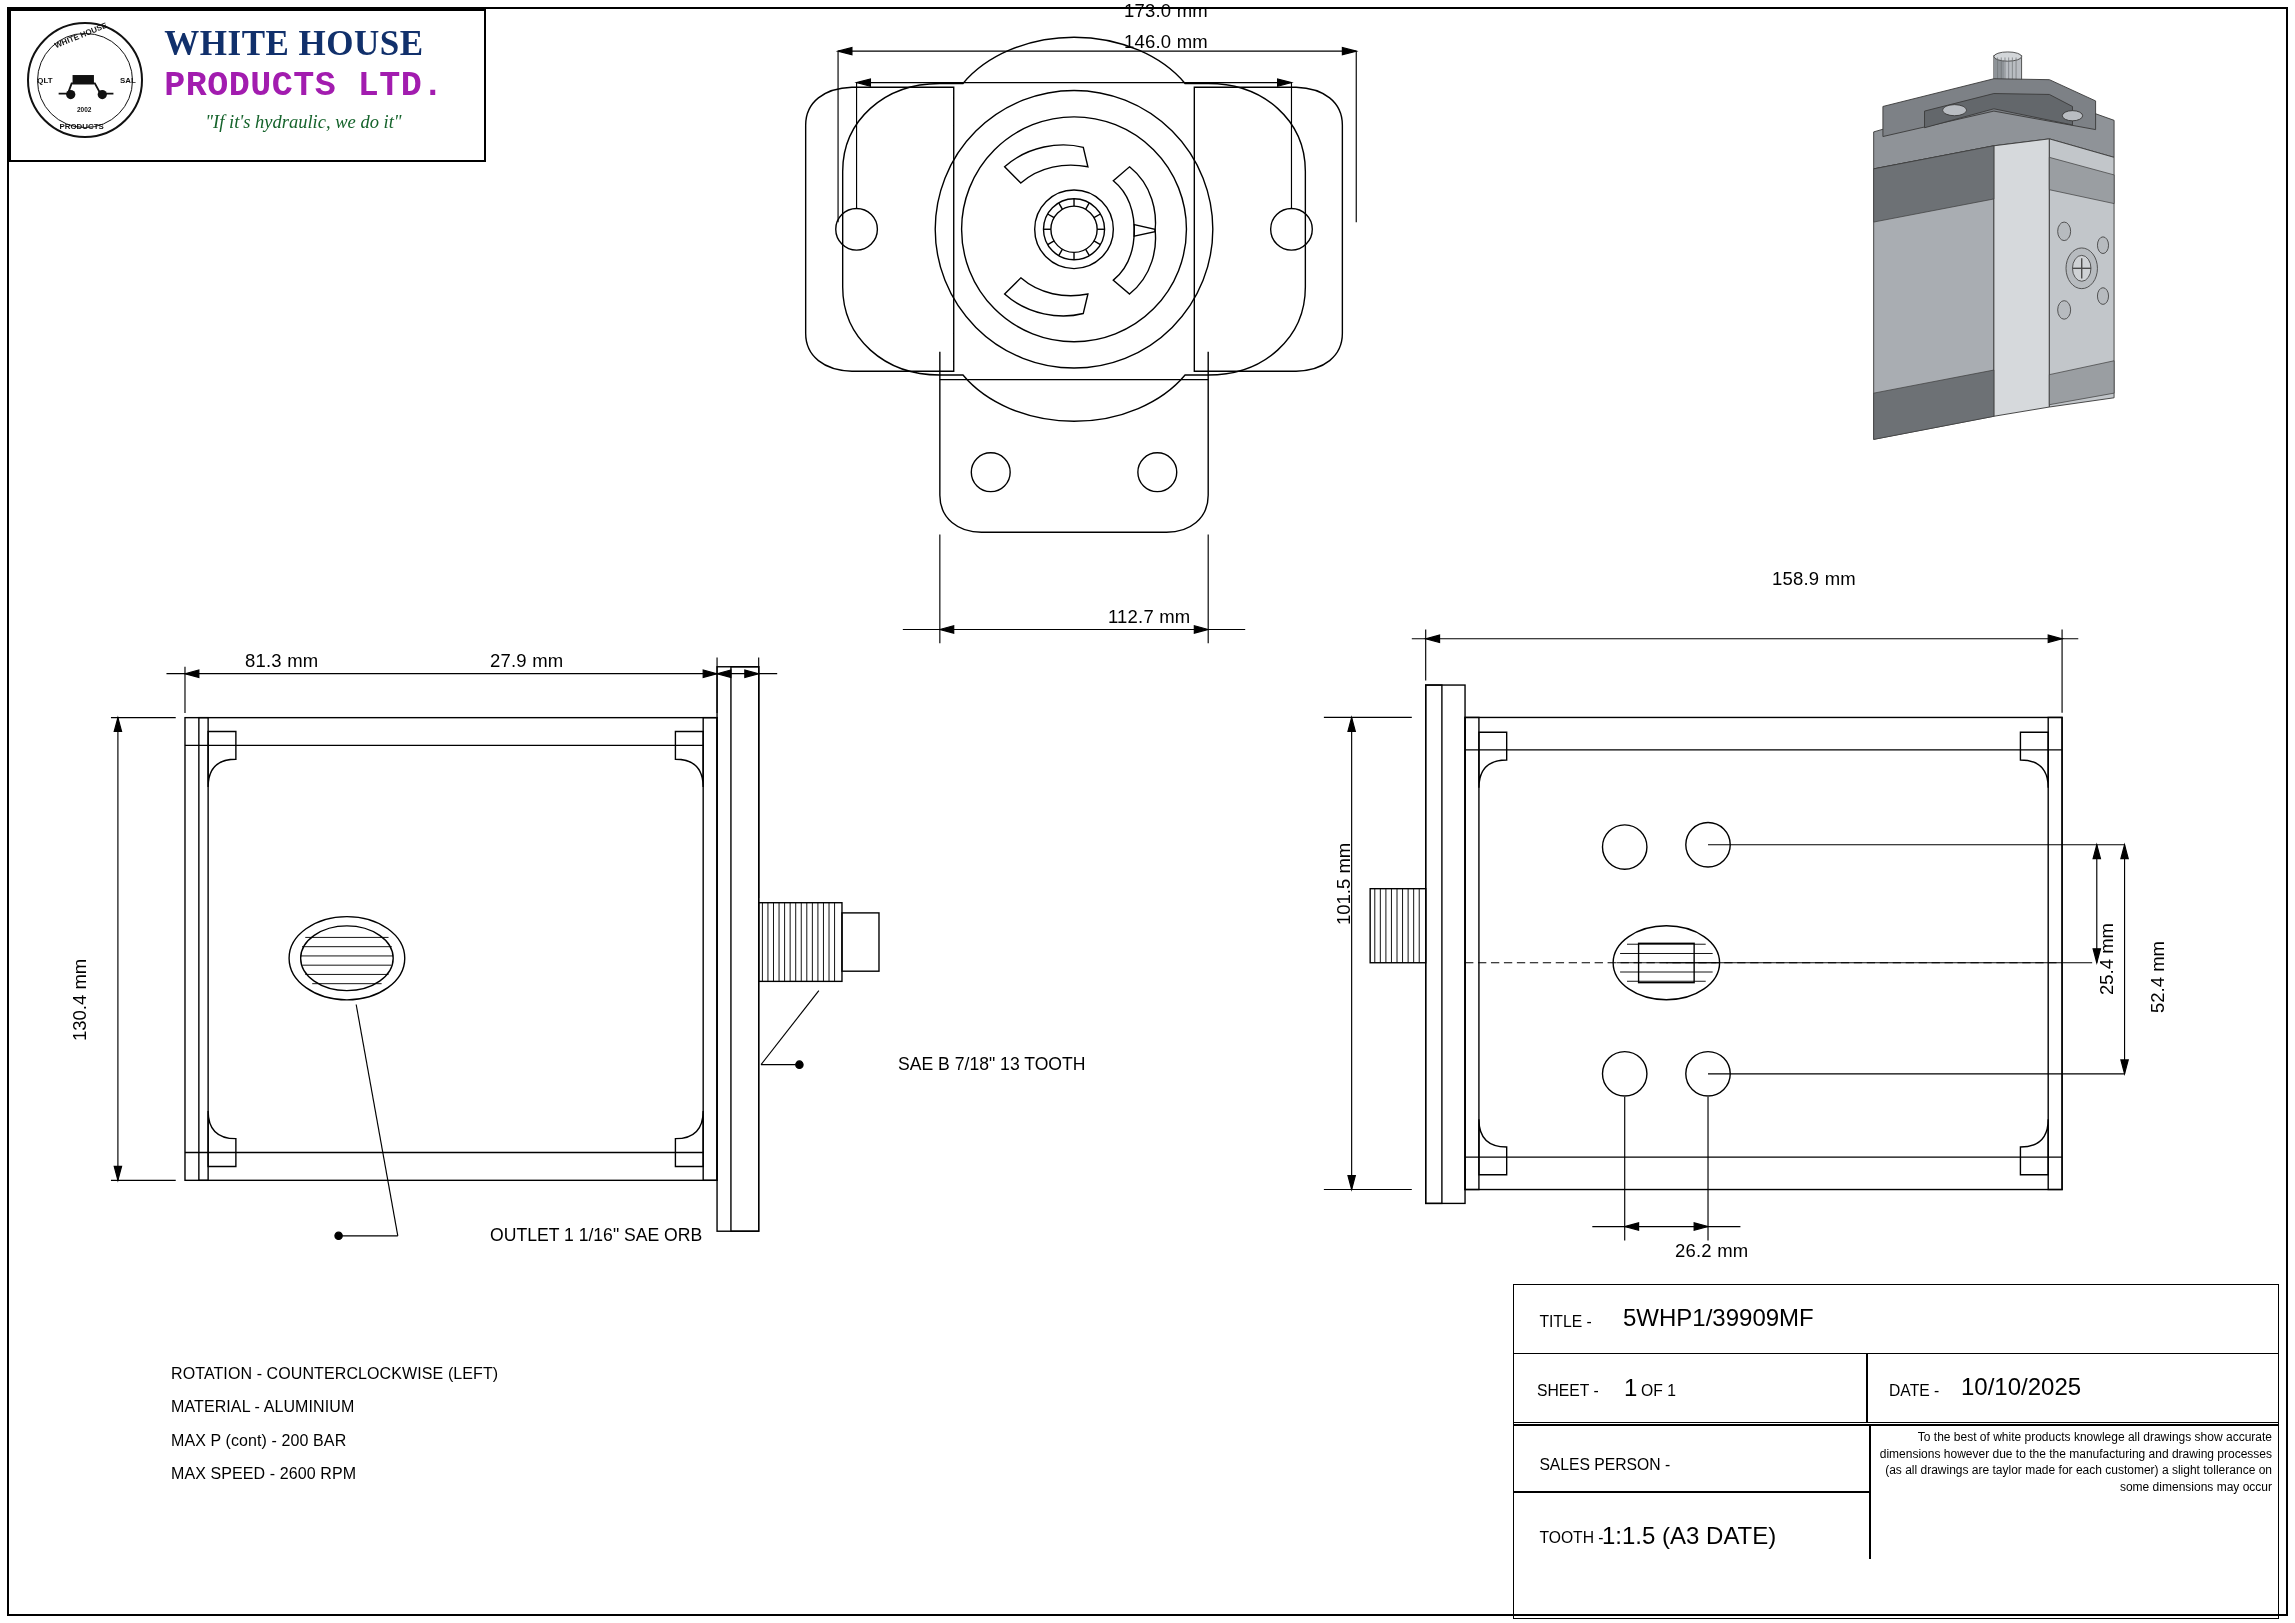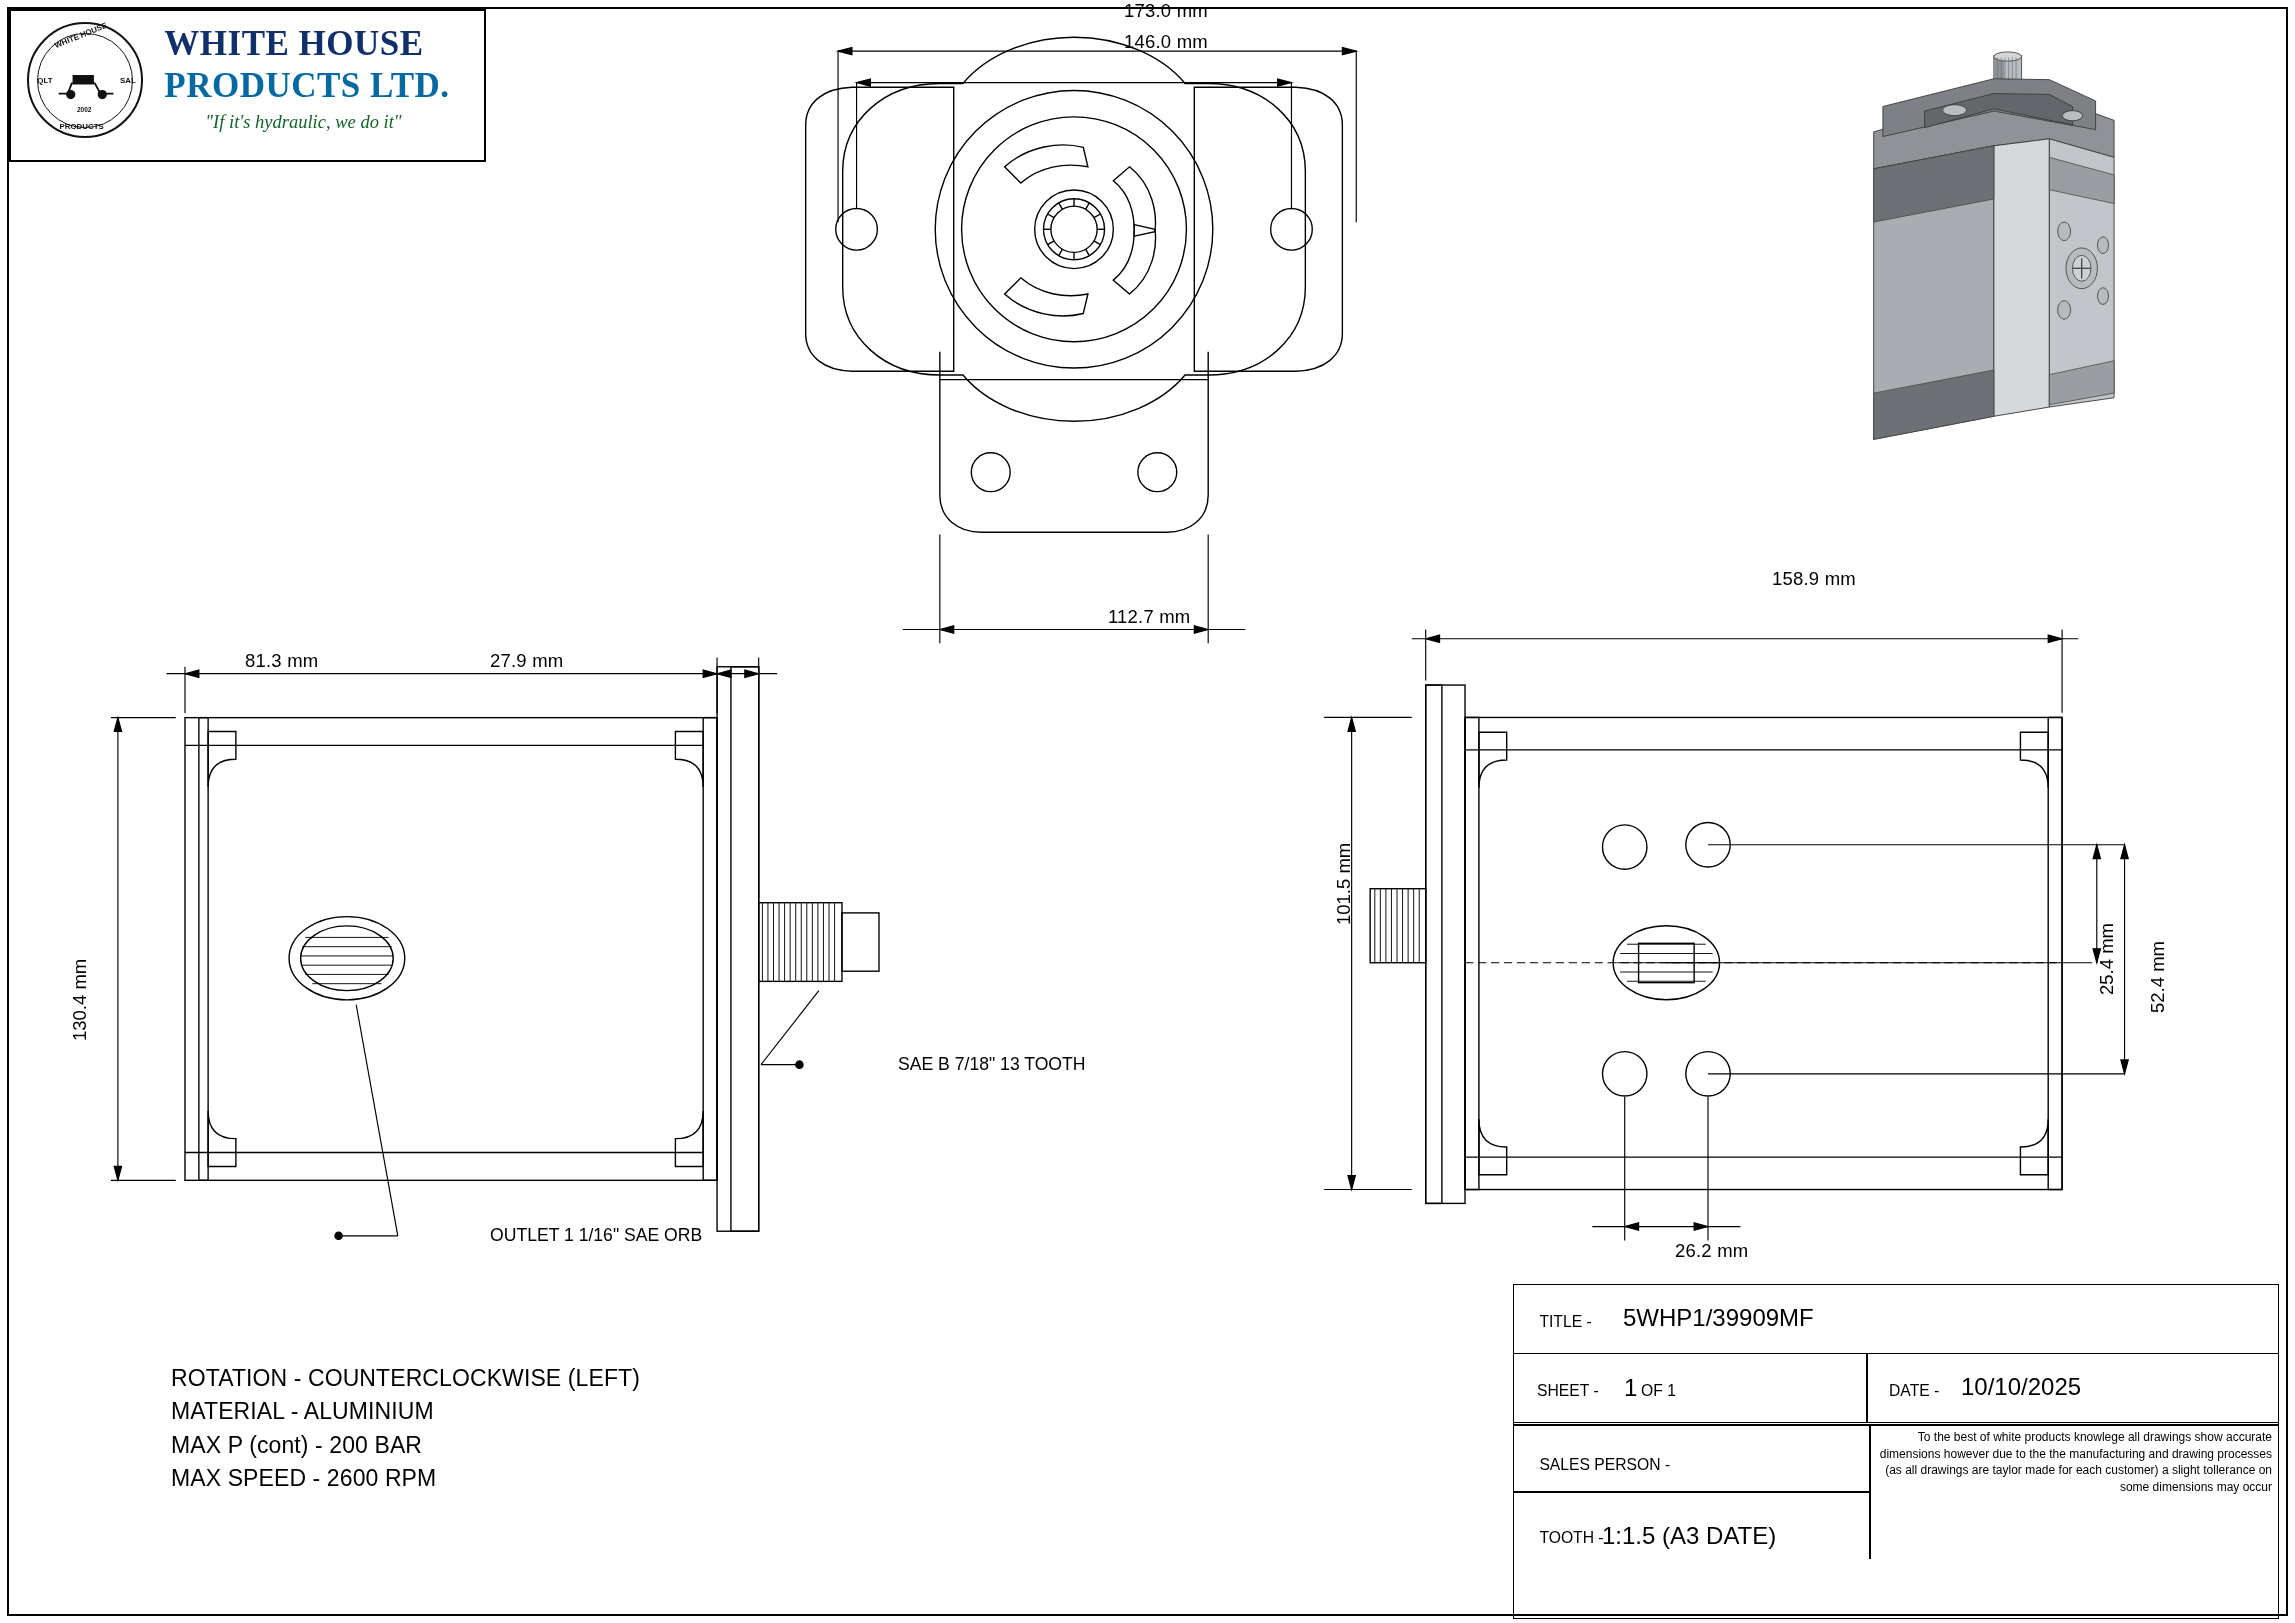--- a/index.html
+++ b/index.html
@@ -4,32 +4,32 @@
 <style>
   html,body{margin:0;padding:0;background:#fff;}
   body{width:2295px;height:1623px;position:relative;font-family:"Liberation Sans",sans-serif;color:#000;overflow:hidden;}
   .frame{position:absolute;left:6.5px;top:6.5px;width:2281px;height:1609px;border:2.3px solid #000;box-sizing:border-box;}
   .ln{position:absolute;background:#000;}
   .h{height:1.4px;}
   .txt{position:absolute;white-space:nowrap;font-family:"Liberation Sans",sans-serif;}
   .dim{font-size:18.5px;letter-spacing:0.2px;text-align:center;}
   .dimv{font-size:18.5px;transform-origin:0 0;transform:rotate(-90deg);}
   .lead{font-size:17.6px;}
-  .spec{font-size:23px;letter-spacing:0.1px;}
+  .spec{font-size:16px;letter-spacing:0.1px;}
   .tb-lab{font-size:15.7px;}
   .tb-val{font-size:24px;}
   .tb-small{font-size:12px;line-height:16.7px;text-align:right;}
   
   .logo{position:absolute;left:9.3px;top:9.3px;width:477px;height:153px;border:2.3px solid #000;box-sizing:border-box;background:#fff;}
   .logo-seal{position:absolute;left:15.7px;top:11px;width:116px;height:116px;border-radius:50%;border:2.3px solid #111;box-sizing:border-box;}
   .logo-seal:after{content:"";position:absolute;left:8.3px;top:8.3px;right:8.3px;bottom:8.3px;border-radius:50%;border:1.4px solid #111;}
   .seal-txt{position:absolute;width:116px;height:116px;left:0;top:0;}
   .seal-txt span{position:absolute;font-size:7.9px;font-weight:bold;color:#111;}
   .logo-l1{position:absolute;left:153px;top:13px;font-size:35px;font-weight:bold;color:#11306b;letter-spacing:0.5px;font-family:"Liberation Serif",serif;}
-  .logo-l2{position:absolute;left:153px;top:55px;font-size:35px;font-weight:bold;color:#0369a1;letter-spacing:0.5px;font-family:Liberation Serif, serif;}
+  .logo-l2{position:absolute;left:153px;top:55px;font-size:35px;font-weight:bold;color:#a21caf;letter-spacing:0.5px;font-family:Liberation Mono, monospace;}
   .logo-l3{position:absolute;left:194px;top:101px;font-size:18.5px;font-style:italic;color:#15632b;font-family:"Liberation Serif",serif;}
   
   .tb{position:absolute;left:1513px;top:1284px;width:766px;height:335px;border:1.9px solid #000;box-sizing:border-box;}
   .tbrow{position:absolute;left:0;width:100%;border-bottom:1.9px solid #000;box-sizing:border-box;}
   .tbsep{position:absolute;width:1.9px;background:#000;}
   svg{display:block;}
   .sv{position:absolute;}
 </style>
 </head>
 <body>

